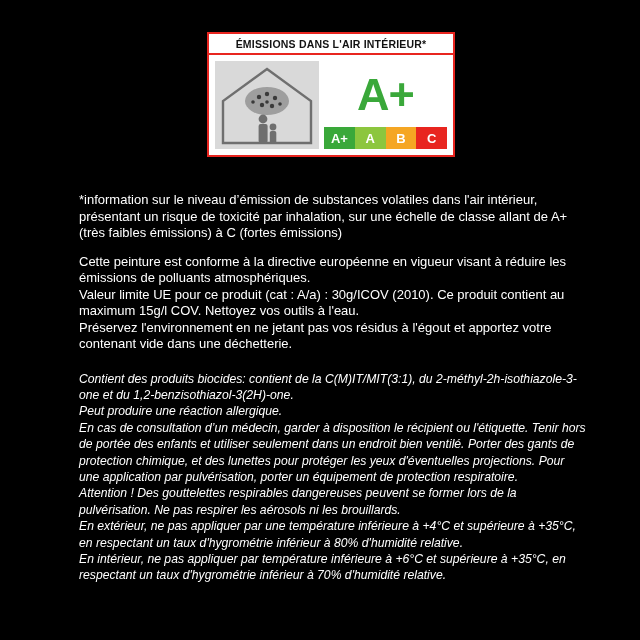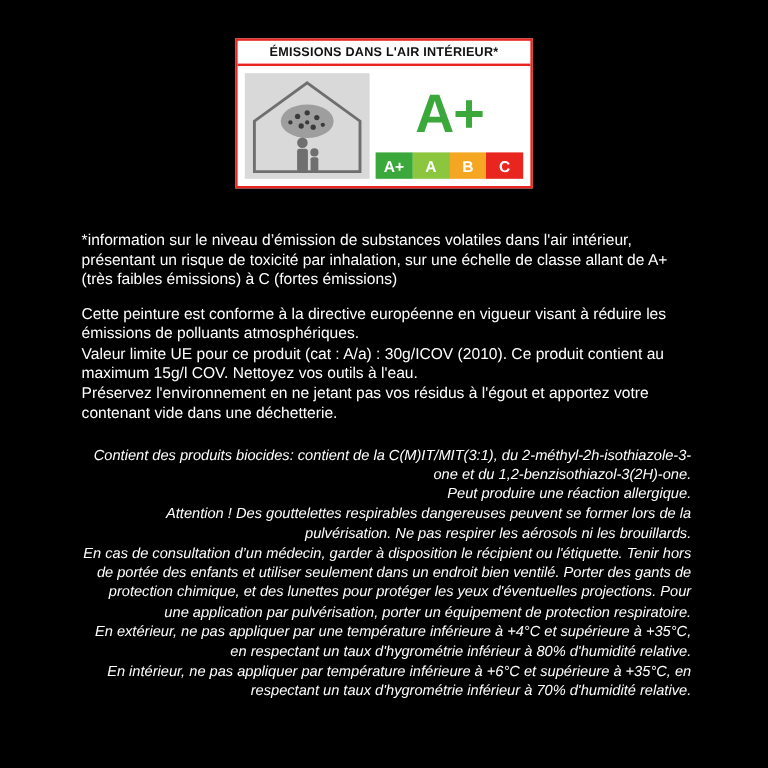--- a/index.html
+++ b/index.html
@@ -11,20 +11,21 @@
     width: 640px;
     height: 640px;
     overflow: hidden;
     font-family: "Liberation Sans", sans-serif;
     color: #ffffff;
   }
   .page {
     position: relative;
     width: 600px;
     height: 640px;
+    margin-left: 11px;
   }
 
   
   .label-wrap {
     position: absolute;
     left: 196px;
     top: 32px;
     width: 248px;
   }
   .label-box {
@@ -109,21 +110,20 @@
   }
   .block.tight { margin-bottom: 0; }
   .italic-section {
     margin-top: 18px;
     font-style: italic;
   }
   .italic-section p {
     font-size: 12.2px;
     line-height: 16.4px;
     margin-bottom: 0;
-    text-align: right;
   }
   .italic-section p + p {
     margin-top: 0px;
   }
 </style>
 </head>
 <body>
 
 <div class="page">
 
@@ -174,20 +174,20 @@
 
     <p class="block">*information sur le niveau d’émission de substances volatiles dans l'air intérieur, présentant un risque de toxicité par inhalation, sur une échelle de classe allant de A+ (très faibles émissions) à C (fortes émissions)</p>
 
     <p class="block tight">Cette peinture est conforme à la directive européenne en vigueur visant à réduire les émissions de polluants atmosphériques.</p>
     <p class="block tight">Valeur limite UE pour ce produit (cat : A/a) : 30g/ICOV (2010). Ce produit contient au maximum 15g/l COV. Nettoyez vos outils à l'eau.</p>
     <p class="block">Préservez l'environnement en ne jetant pas vos résidus à l'égout et apportez votre contenant vide dans une déchetterie.</p>
 
     <div class="italic-section">
       <p>Contient des produits biocides: contient de la C(M)IT/MIT(3:1), du 2-méthyl-2h-isothiazole-3-one et du 1,2-benzisothiazol-3(2H)-one.</p>
       <p>Peut produire une réaction allergique.</p>
+      <p>En cas de consultation d’un médecin, garder à disposition le récipient ou l'étiquette. Tenir hors de portée des enfants et utiliser seulement dans un endroit bien ventilé. Porter des gants de protection chimique, et des lunettes pour protéger les yeux d'éventuelles projections. Pour une application par pulvérisation, porter un équipement de protection respiratoire.</p>
       <p>Attention ! Des gouttelettes respirables dangereuses peuvent se former lors de la pulvérisation. Ne pas respirer les aérosols ni les brouillards.</p>
-      <p>En cas de consultation d’un médecin, garder à disposition le récipient ou l'étiquette. Tenir hors de portée des enfants et utiliser seulement dans un endroit bien ventilé. Porter des gants de protection chimique, et des lunettes pour protéger les yeux d'éventuelles projections. Pour une application par pulvérisation, porter un équipement de protection respiratoire.</p>
       <p>En extérieur, ne pas appliquer par une température inférieure à +4°C et supérieure à +35°C, en respectant un taux d'hygrométrie inférieur à 80% d'humidité relative.</p>
       <p>En intérieur, ne pas appliquer par température inférieure à +6°C et supérieure à +35°C, en respectant un taux d'hygrométrie inférieur à 70% d'humidité relative.</p>
     </div>
 
   </div>
 </div>
 
 </body></html>

